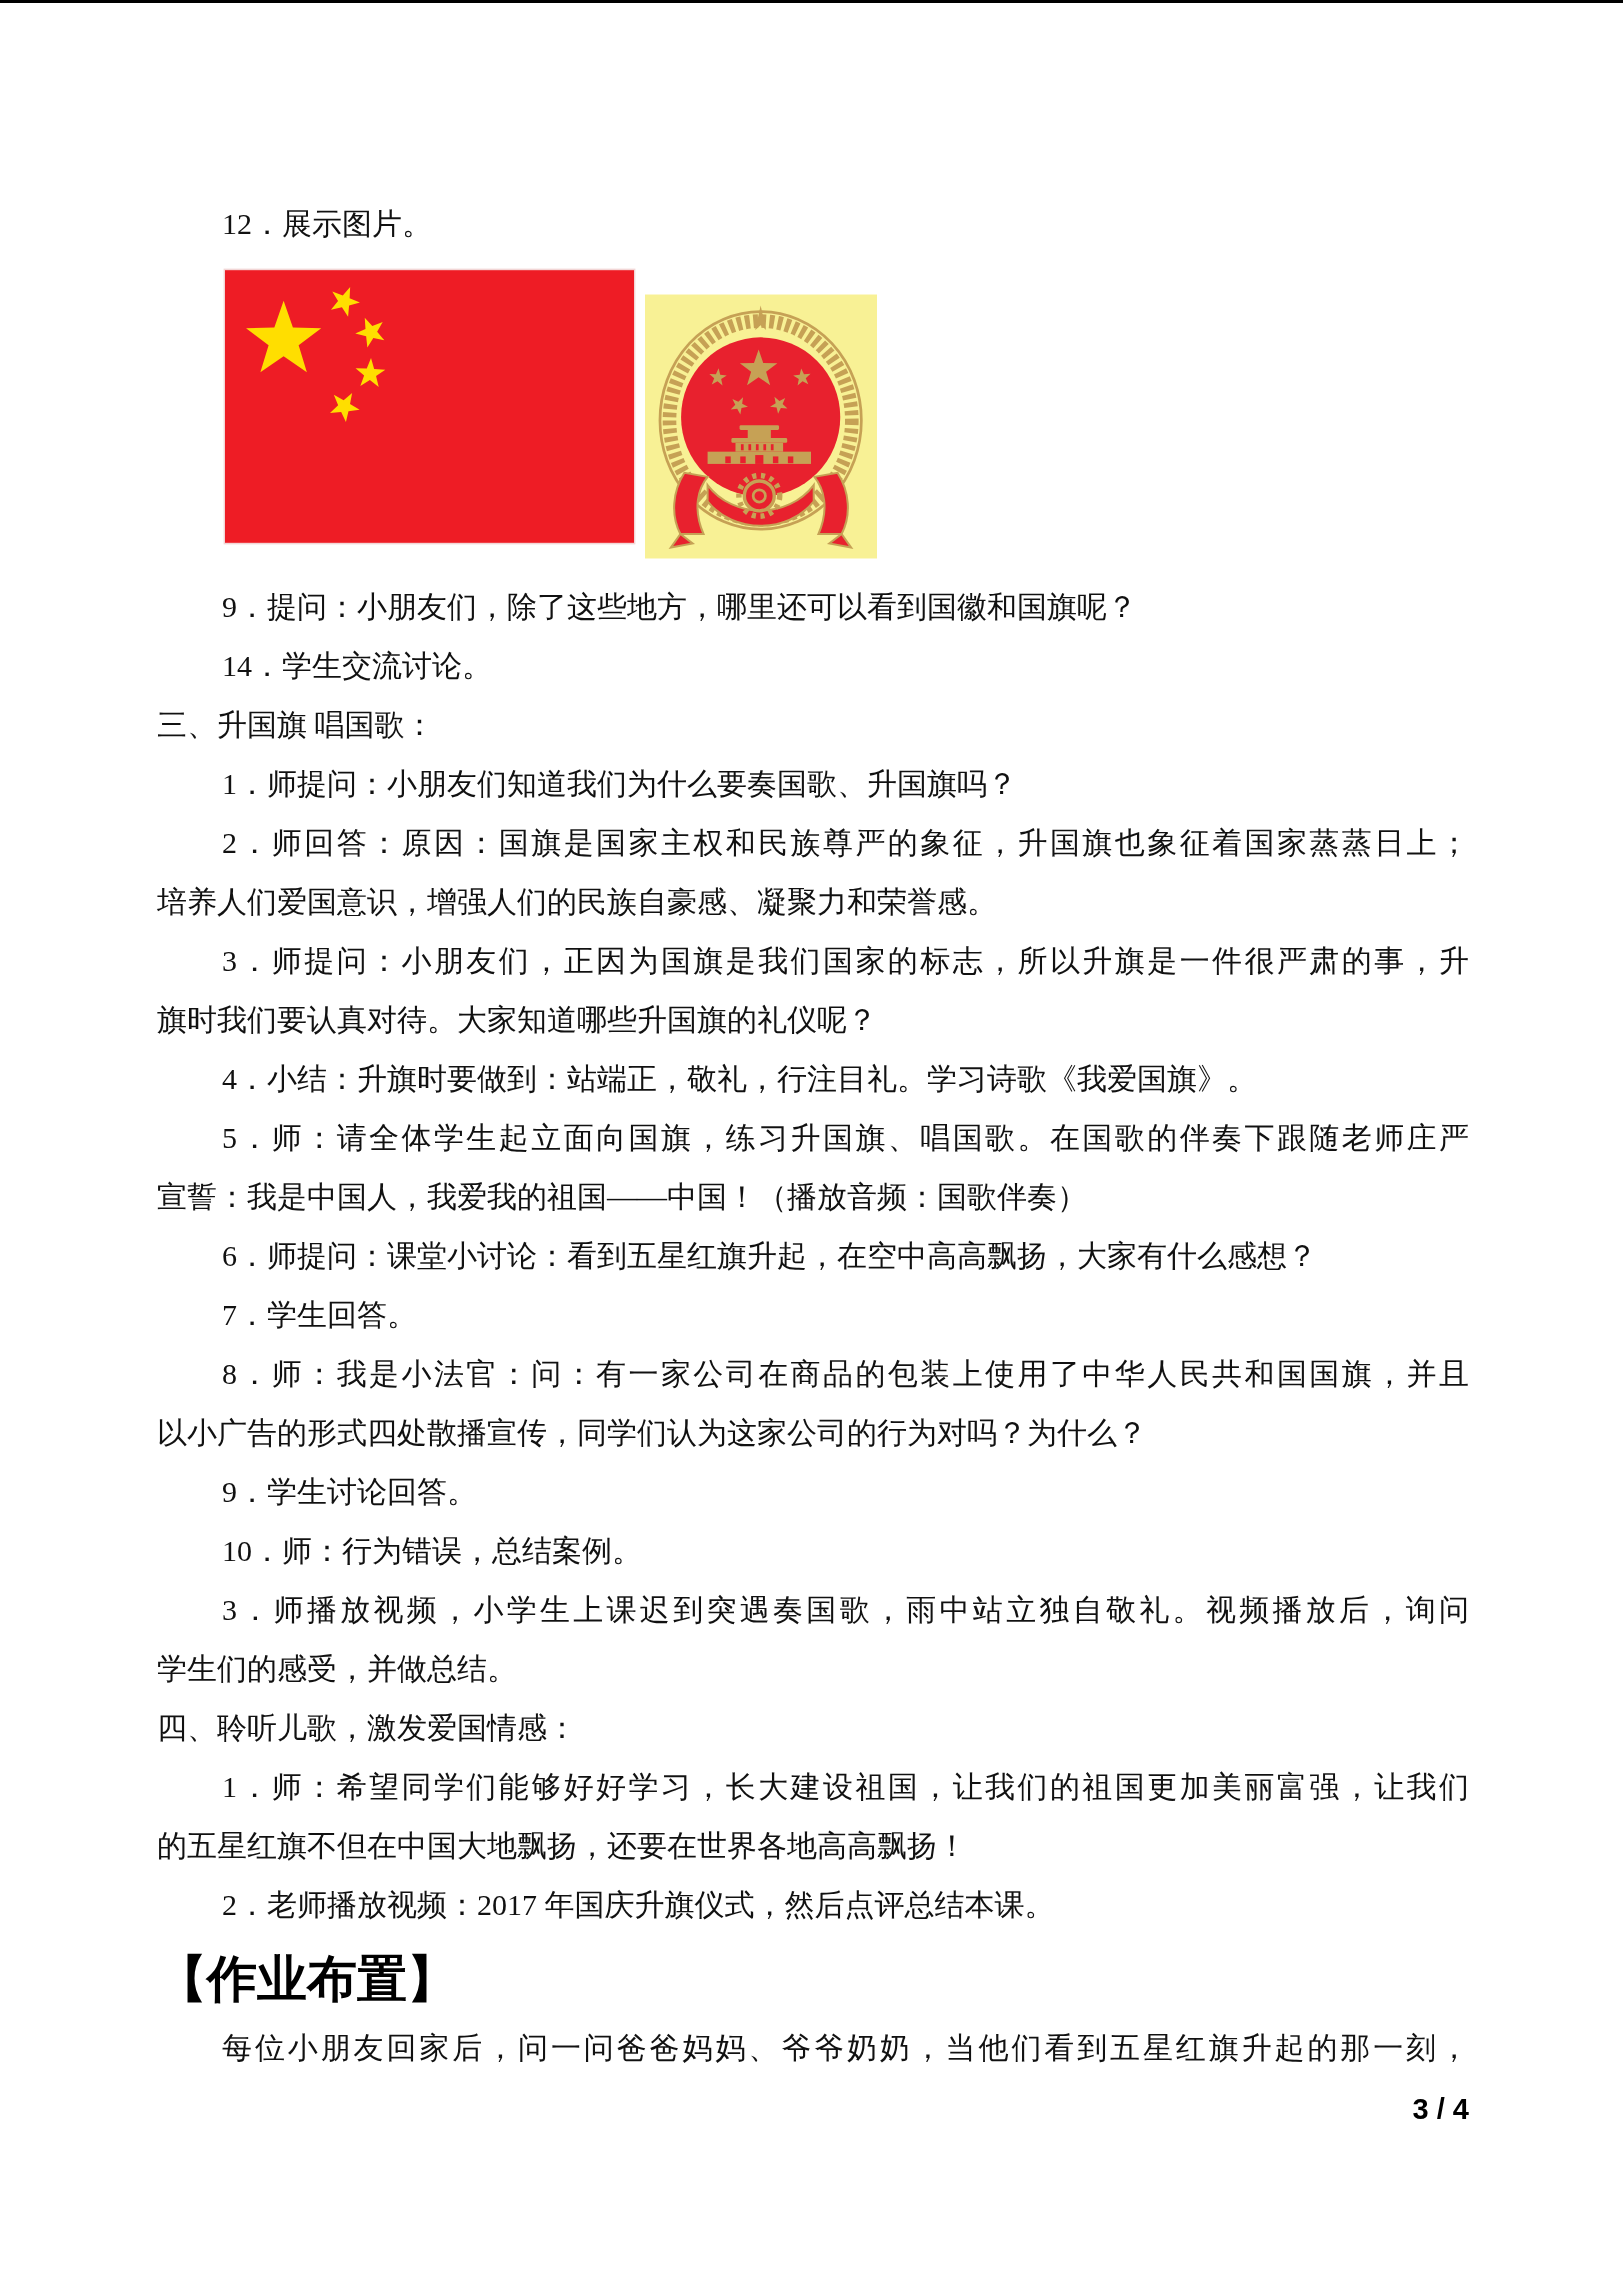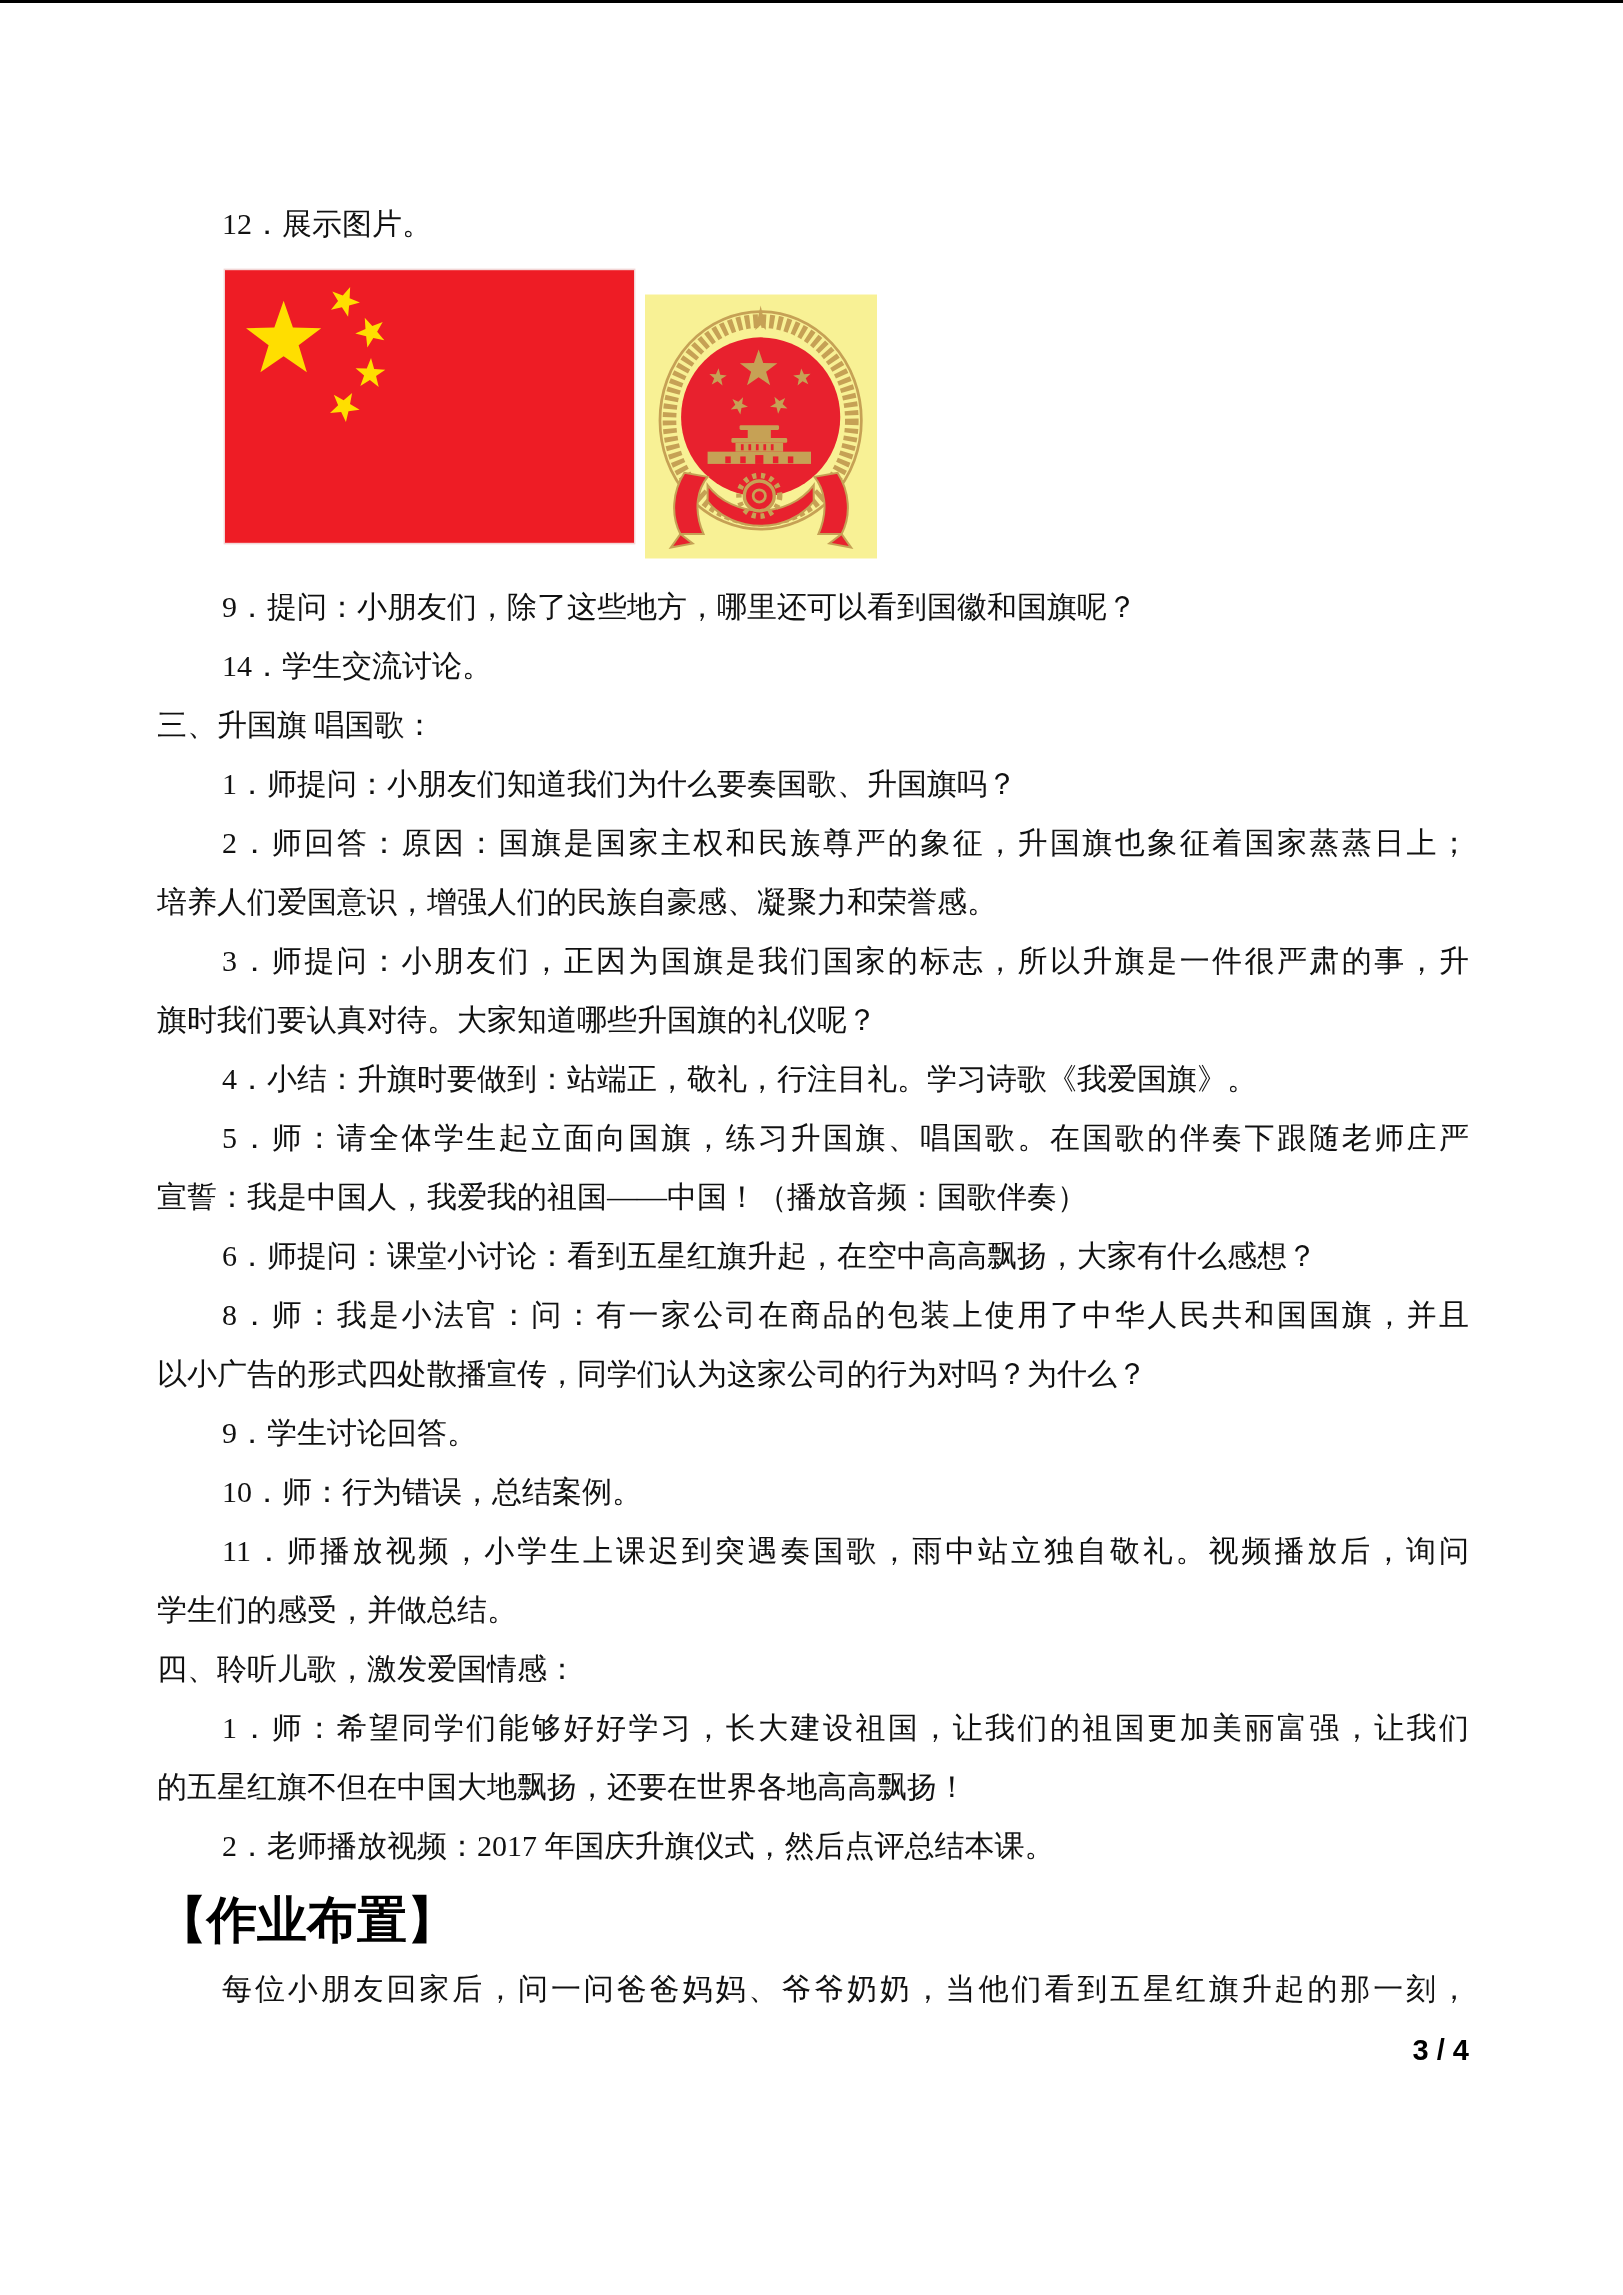--- a/index.html
+++ b/index.html
@@ -152,25 +152,26 @@
   <div class="ln">三、升国旗 唱国歌：</div>
   <div class="ln ind">1．师提问：小朋友们知道我们为什么要奏国歌、升国旗吗？</div>
   <div class="ln ind just">2．师回答：原因：国旗是国家主权和民族尊严的象征，升国旗也象征着国家蒸蒸日上；</div>
   <div class="ln">培养人们爱国意识，增强人们的民族自豪感、凝聚力和荣誉感。</div>
   <div class="ln ind just">3．师提问：小朋友们，正因为国旗是我们国家的标志，所以升旗是一件很严肃的事，升</div>
   <div class="ln">旗时我们要认真对待。大家知道哪些升国旗的礼仪呢？</div>
   <div class="ln ind">4．小结：升旗时要做到：站端正，敬礼，行注目礼。学习诗歌《我爱国旗》。</div>
   <div class="ln ind just">5．师：请全体学生起立面向国旗，练习升国旗、唱国歌。在国歌的伴奏下跟随老师庄严</div>
   <div class="ln">宣誓：我是中国人，我爱我的祖国——中国！（播放音频：国歌伴奏）</div>
   <div class="ln ind">6．师提问：课堂小讨论：看到五星红旗升起，在空中高高飘扬，大家有什么感想？</div>
+  <div class="ln ind">7．学生回答。</div>
   <div class="ln ind just">8．师：我是小法官：问：有一家公司在商品的包装上使用了中华人民共和国国旗，并且</div>
   <div class="ln">以小广告的形式四处散播宣传，同学们认为这家公司的行为对吗？为什么？</div>
   <div class="ln ind">9．学生讨论回答。</div>
   <div class="ln ind">10．师：行为错误，总结案例。</div>
-  <div class="ln ind just">11．师播放视频，小学生上课迟到突遇奏国歌，雨中站立独自敬礼。视频播放后，询问</div>
+  <div class="ln ind just">3．师播放视频，小学生上课迟到突遇奏国歌，雨中站立独自敬礼。视频播放后，询问</div>
   <div class="ln">学生们的感受，并做总结。</div>
   <div class="ln">四、聆听儿歌，激发爱国情感：</div>
   <div class="ln ind just">1．师：希望同学们能够好好学习，长大建设祖国，让我们的祖国更加美丽富强，让我们</div>
   <div class="ln">的五星红旗不但在中国大地飘扬，还要在世界各地高高飘扬！</div>
   <div class="ln ind">2．老师播放视频：2017 年国庆升旗仪式，然后点评总结本课。</div>
 
   <h2 class="homework-heading">【作业布置】</h2>
 
   <div class="ln ind just">每位小朋友回家后，问一问爸爸妈妈、爷爷奶奶，当他们看到五星红旗升起的那一刻，</div>
 

